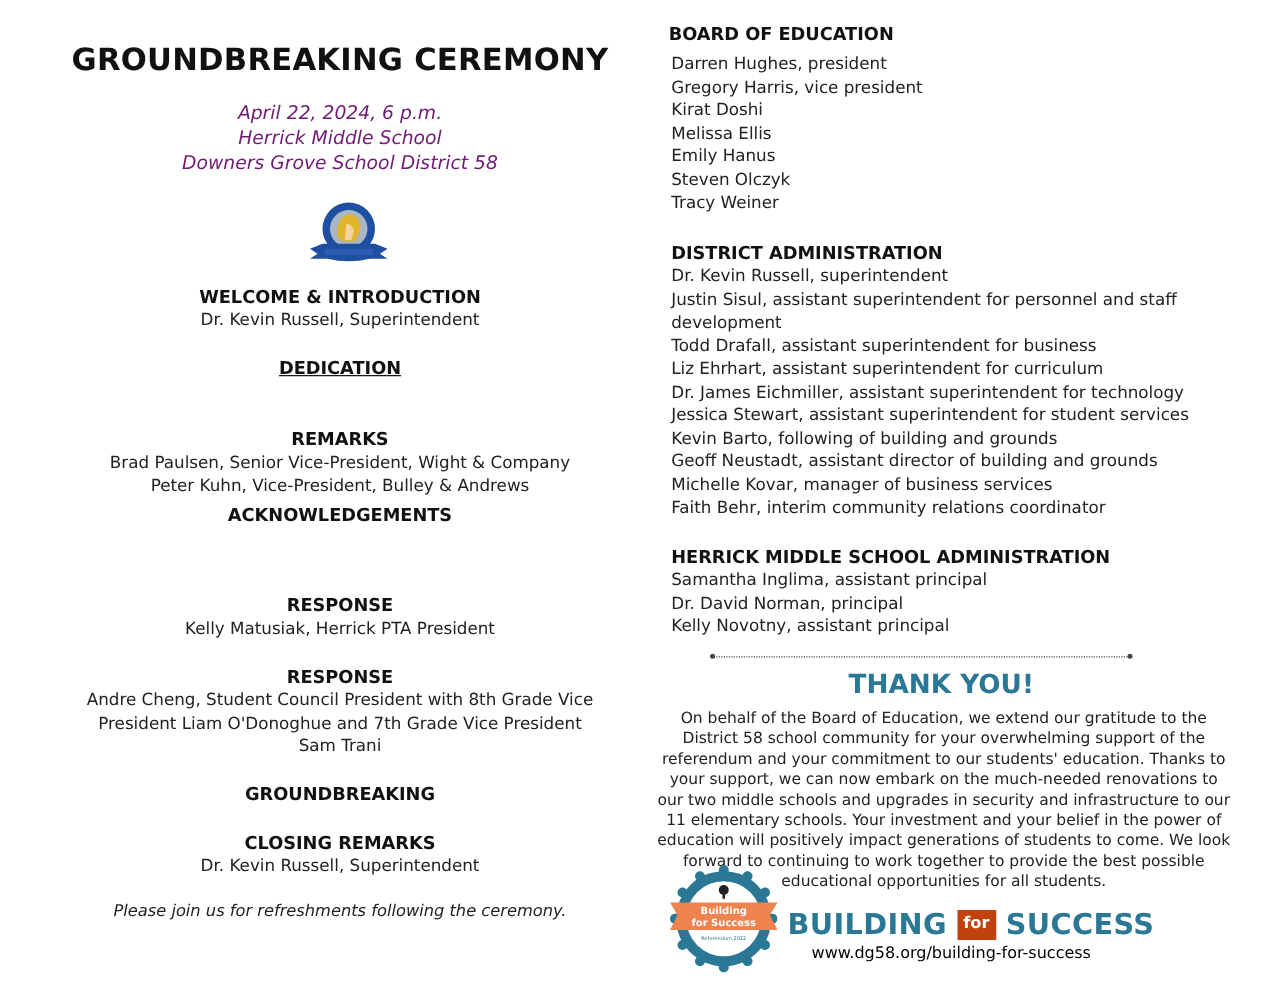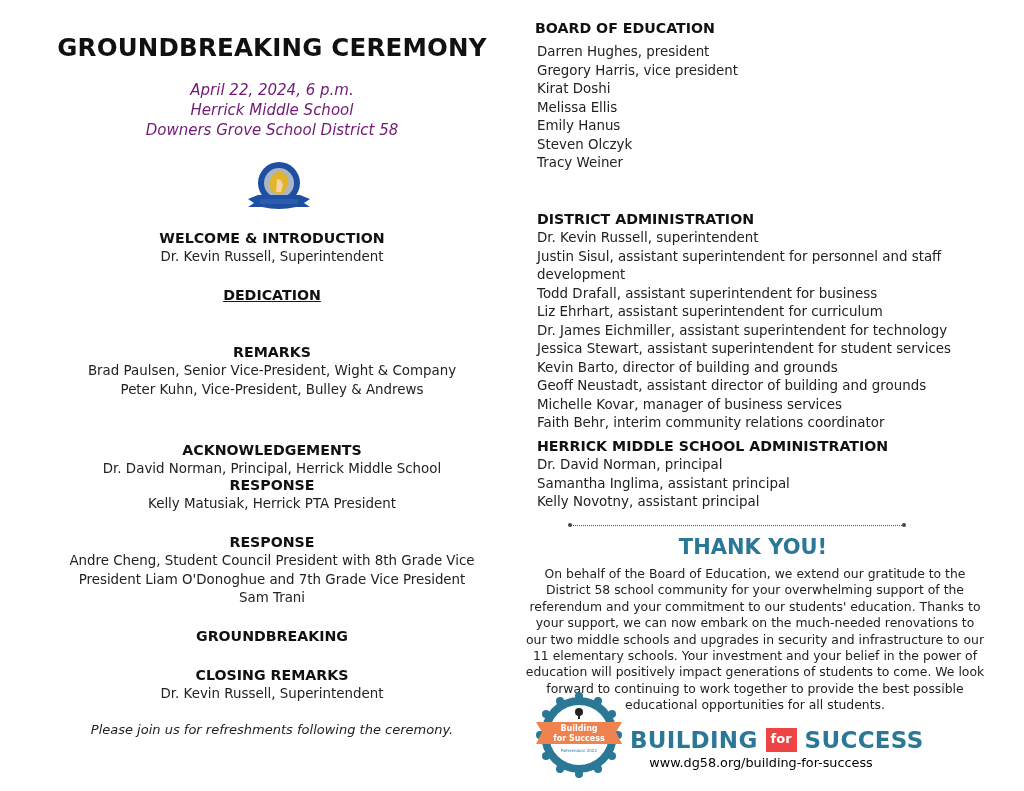--- a/index.html
+++ b/index.html
@@ -29,21 +29,21 @@
     .divider::after { right: -2px; }
 
     .thank-you { position: absolute; left: 535px; top: 535px; width: 436px; text-align: center; font-weight: bold; font-size: 21px; color: #2a7896; }
     .thanks-msg { position: absolute; left: 524px; top: 566px; width: 462px; text-align: center; font-size: 12.4px; line-height: 16.4px; color: #222; }
 
     
     .badge { position: absolute; left: 536px; top: 692px; width: 86px; height: 86px; }
 
     .bfs-logo { position: absolute; left: 630px; top: 724px; width: 280px; height: 32px; display: flex; align-items: center; gap: 8px; }
     .bfs-word { font-weight: bold; font-size: 23px; color: #2a7896; letter-spacing: 0.3px; }
-    .bfs-for { background: #ef4444; color: #fff; font-weight: bold; font-size: 13px; padding: 3px 5px 5px; line-height: 16px; }
+    .bfs-for { background: #c2410c; color: #fff; font-weight: bold; font-size: 13px; padding: 3px 5px 5px; line-height: 16px; }
     .bfs-url { position: absolute; left: 630px; top: 755px; width: 262px; text-align: center; font-size: 12.8px; color: #000000; }
   </style>
 </head>
 <body>
 
 <div class="left">
   <div class="main-title">GROUNDBREAKING CEREMONY</div>
   <div class="event-info">
     <div>April 22, 2024, 6 p.m.</div>
     <div>Herrick Middle School</div>
@@ -67,23 +67,22 @@
   <div class="section" style="top:286px;text-decoration:underline;">
     <div class="sec-head">DEDICATION</div>
   </div>
 
   <div class="section" style="top:343px;">
     <div class="sec-head">REMARKS</div>
     <div class="sec-body">Brad Paulsen, Senior Vice-President, Wight &amp; Company</div>
     <div class="sec-body">Peter Kuhn, Vice-President, Bulley &amp; Andrews</div>
   </div>
 
-  <div class="section" style="top:441px;">
+  <div class="section" style="top:404px;">
     <div class="sec-head">ACKNOWLEDGEMENTS</div>
-    <div class="sec-body">Dr. David Norman, Principal, Herrick Middle School</div>
   </div>
 
   <div class="section" style="top:476px;">
     <div class="sec-head">RESPONSE</div>
     <div class="sec-body">Kelly Matusiak, Herrick PTA President</div>
   </div>
 
   <div class="section" style="top:533px;">
     <div class="sec-head">RESPONSE</div>
     <div class="sec-body">Andre Cheng, Student Council President with 8th Grade Vice</div>
@@ -110,38 +109,38 @@
     <div class="r-item">Darren Hughes, president</div>
     <div class="r-item">Gregory Harris, vice president</div>
     <div class="r-item">Kirat Doshi</div>
     <div class="r-item">Melissa Ellis</div>
     <div class="r-item">Emily Hanus</div>
     <div class="r-item">Steven Olczyk</div>
     <div class="r-item">Tracy Weiner</div>
   </div>
 
   <div class="r-block" style="top:194px;">
-    <div class="r-head" style="padding-left:2px;margin-top:16px;">DISTRICT ADMINISTRATION</div>
+    <div class="r-head" style="padding-left:2px;">DISTRICT ADMINISTRATION</div>
     <div class="r-item">Dr. Kevin Russell, superintendent</div>
     <div class="r-item">Justin Sisul, assistant superintendent for personnel and staff</div>
     <div class="r-item">development</div>
     <div class="r-item">Todd Drafall, assistant superintendent for business</div>
     <div class="r-item">Liz Ehrhart, assistant superintendent for curriculum</div>
     <div class="r-item">Dr. James Eichmiller, assistant superintendent for technology</div>
     <div class="r-item">Jessica Stewart, assistant superintendent for student services</div>
-    <div class="r-item">Kevin Barto, director of building and grounds</div>
+    <div class="r-item">Kevin Barto, following of building and grounds</div>
     <div class="r-item">Geoff Neustadt, assistant director of building and grounds</div>
     <div class="r-item">Michelle Kovar, manager of business services</div>
     <div class="r-item">Faith Behr, interim community relations coordinator</div>
   </div>
 
   <div class="r-block" style="top:437px;">
     <div class="r-head" style="padding-left:2px;">HERRICK MIDDLE SCHOOL ADMINISTRATION</div>
+    <div class="r-item">Samantha Inglima, assistant principal</div>
     <div class="r-item">Dr. David Norman, principal</div>
-    <div class="r-item">Samantha Inglima, assistant principal</div>
     <div class="r-item">Kelly Novotny, assistant principal</div>
   </div>
 </div>
 
 <div class="divider"></div>
 
 <div class="thank-you">THANK YOU!</div>
 <div class="thanks-msg">On behalf of the Board of Education, we extend our gratitude to the District 58 school community for your overwhelming support of the referendum and your commitment to our students' education. Thanks to your support, we can now embark on the much-needed renovations to our two middle schools and upgrades in security and infrastructure to our 11 elementary schools. Your investment and your belief in the power of education will positively impact generations of students to come. We look forward to continuing to work together to provide the best possible educational opportunities for all students.</div>
 
 <svg class="badge" viewBox="0 0 86 86">

